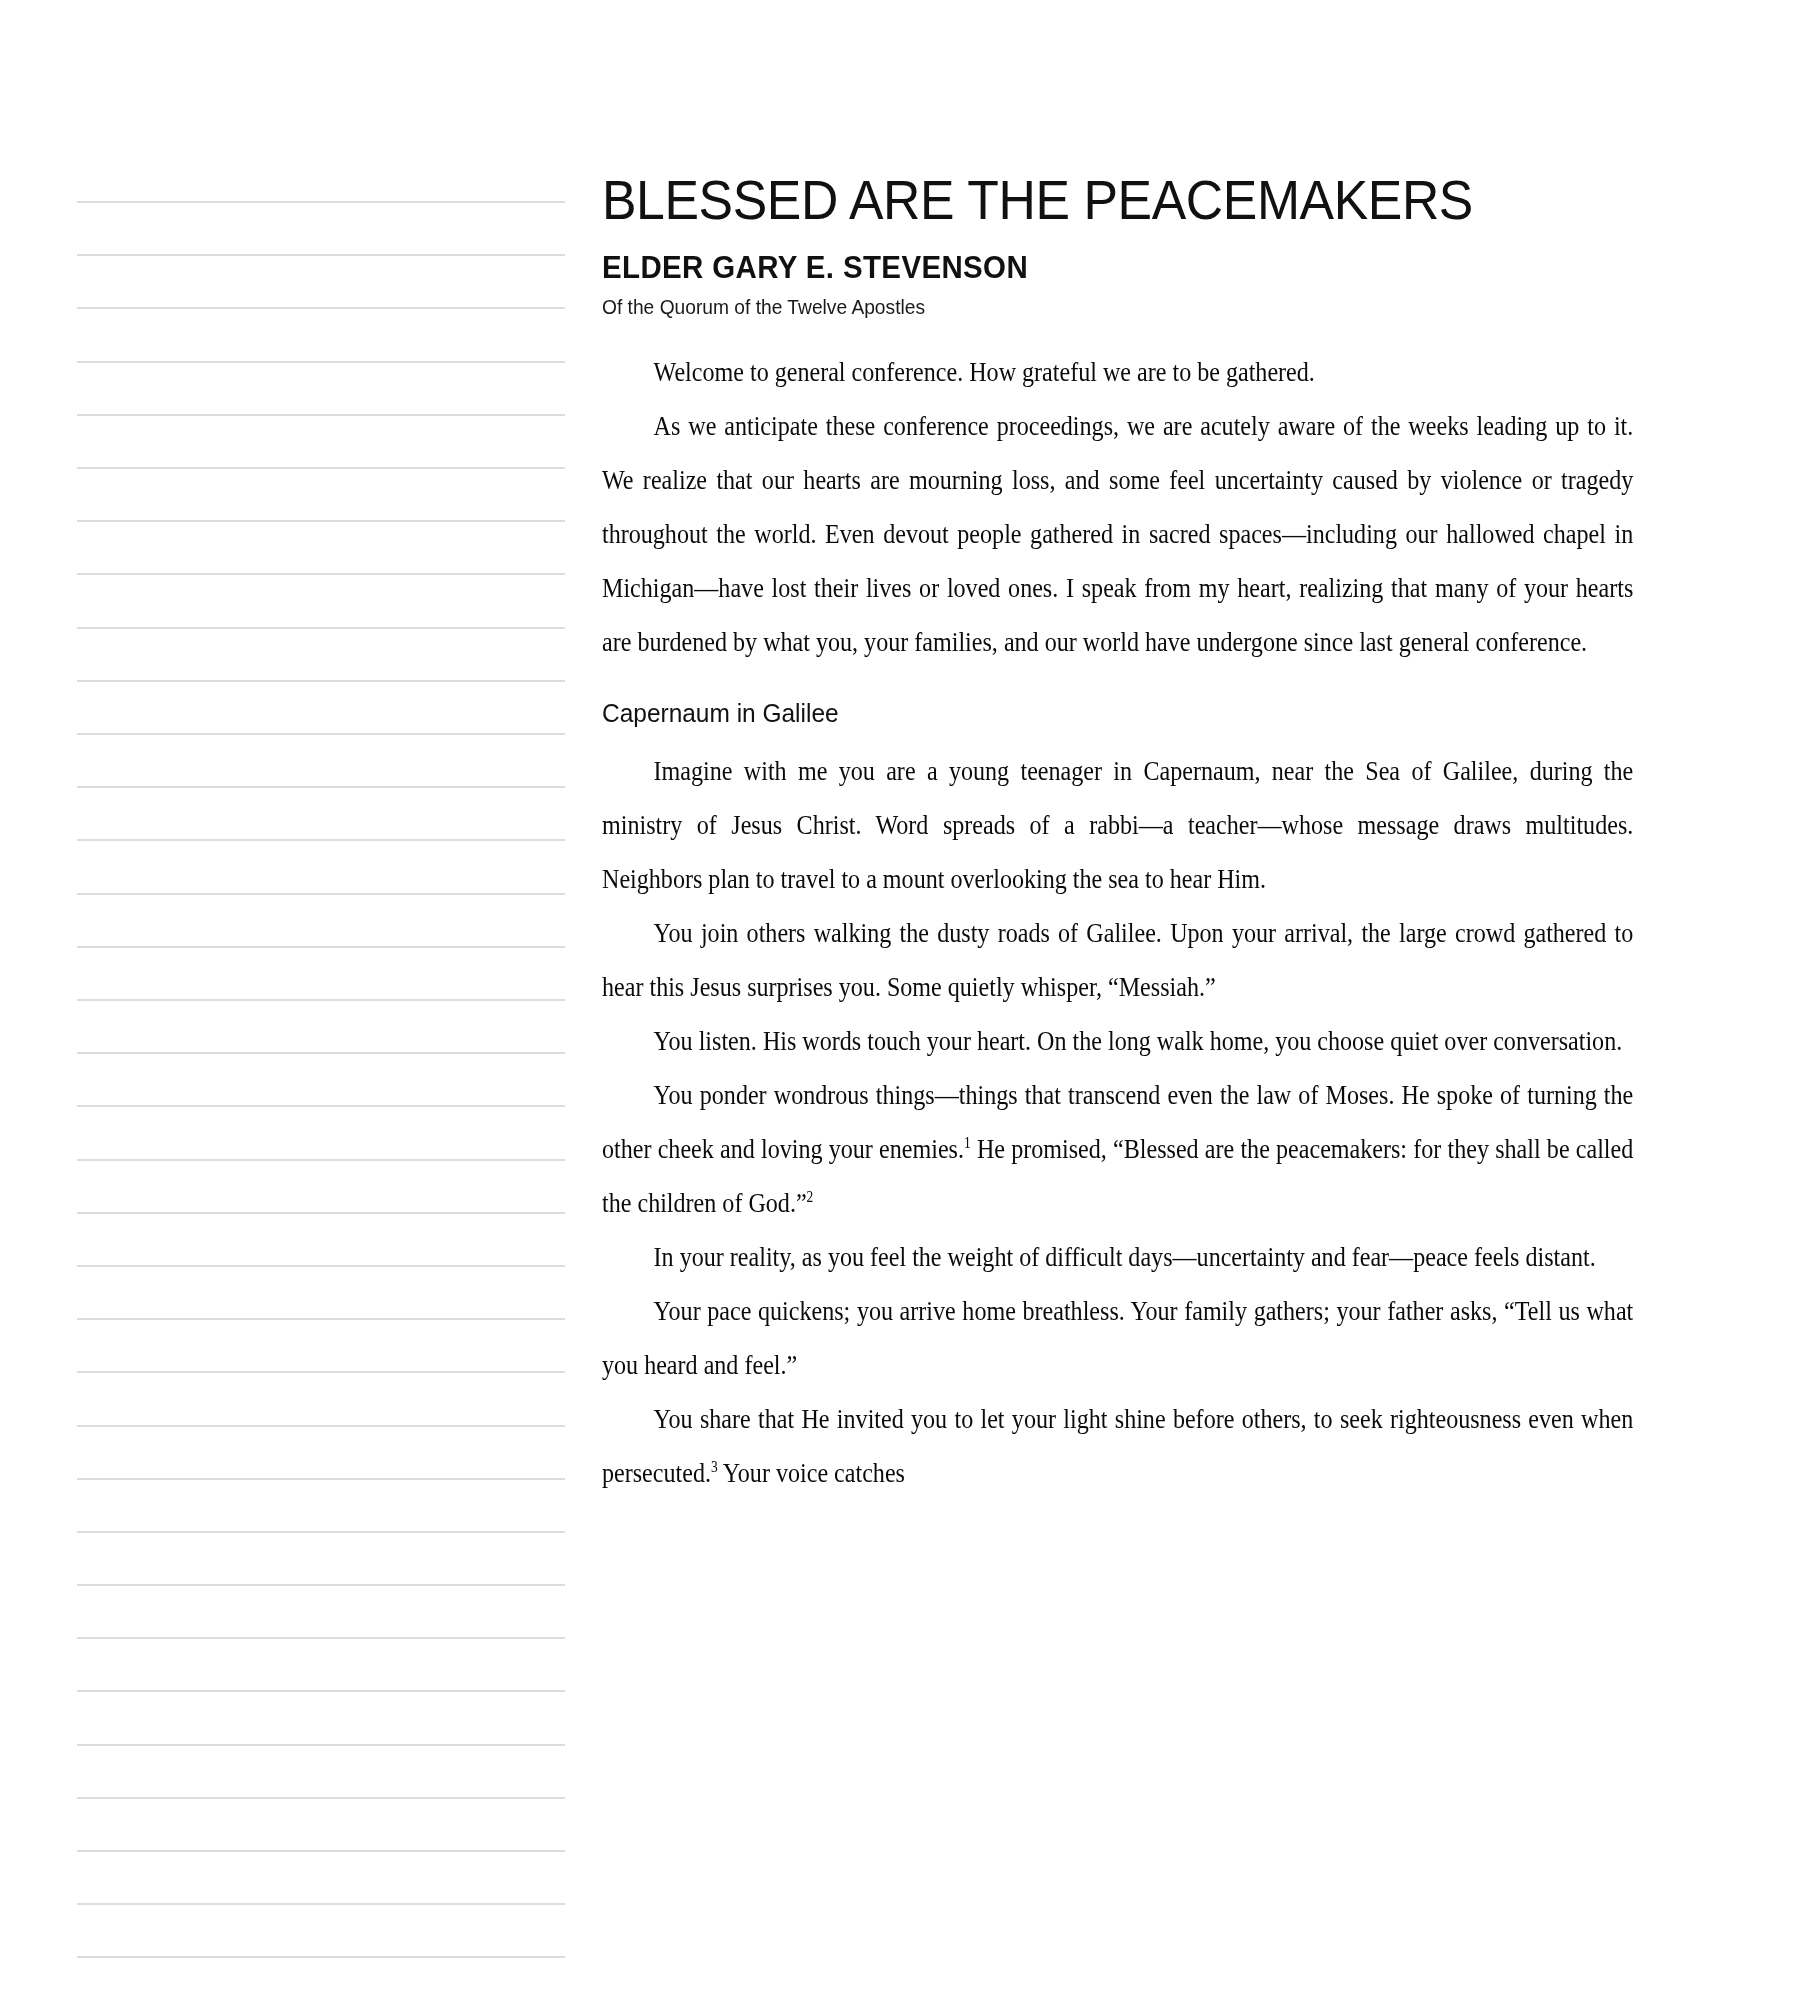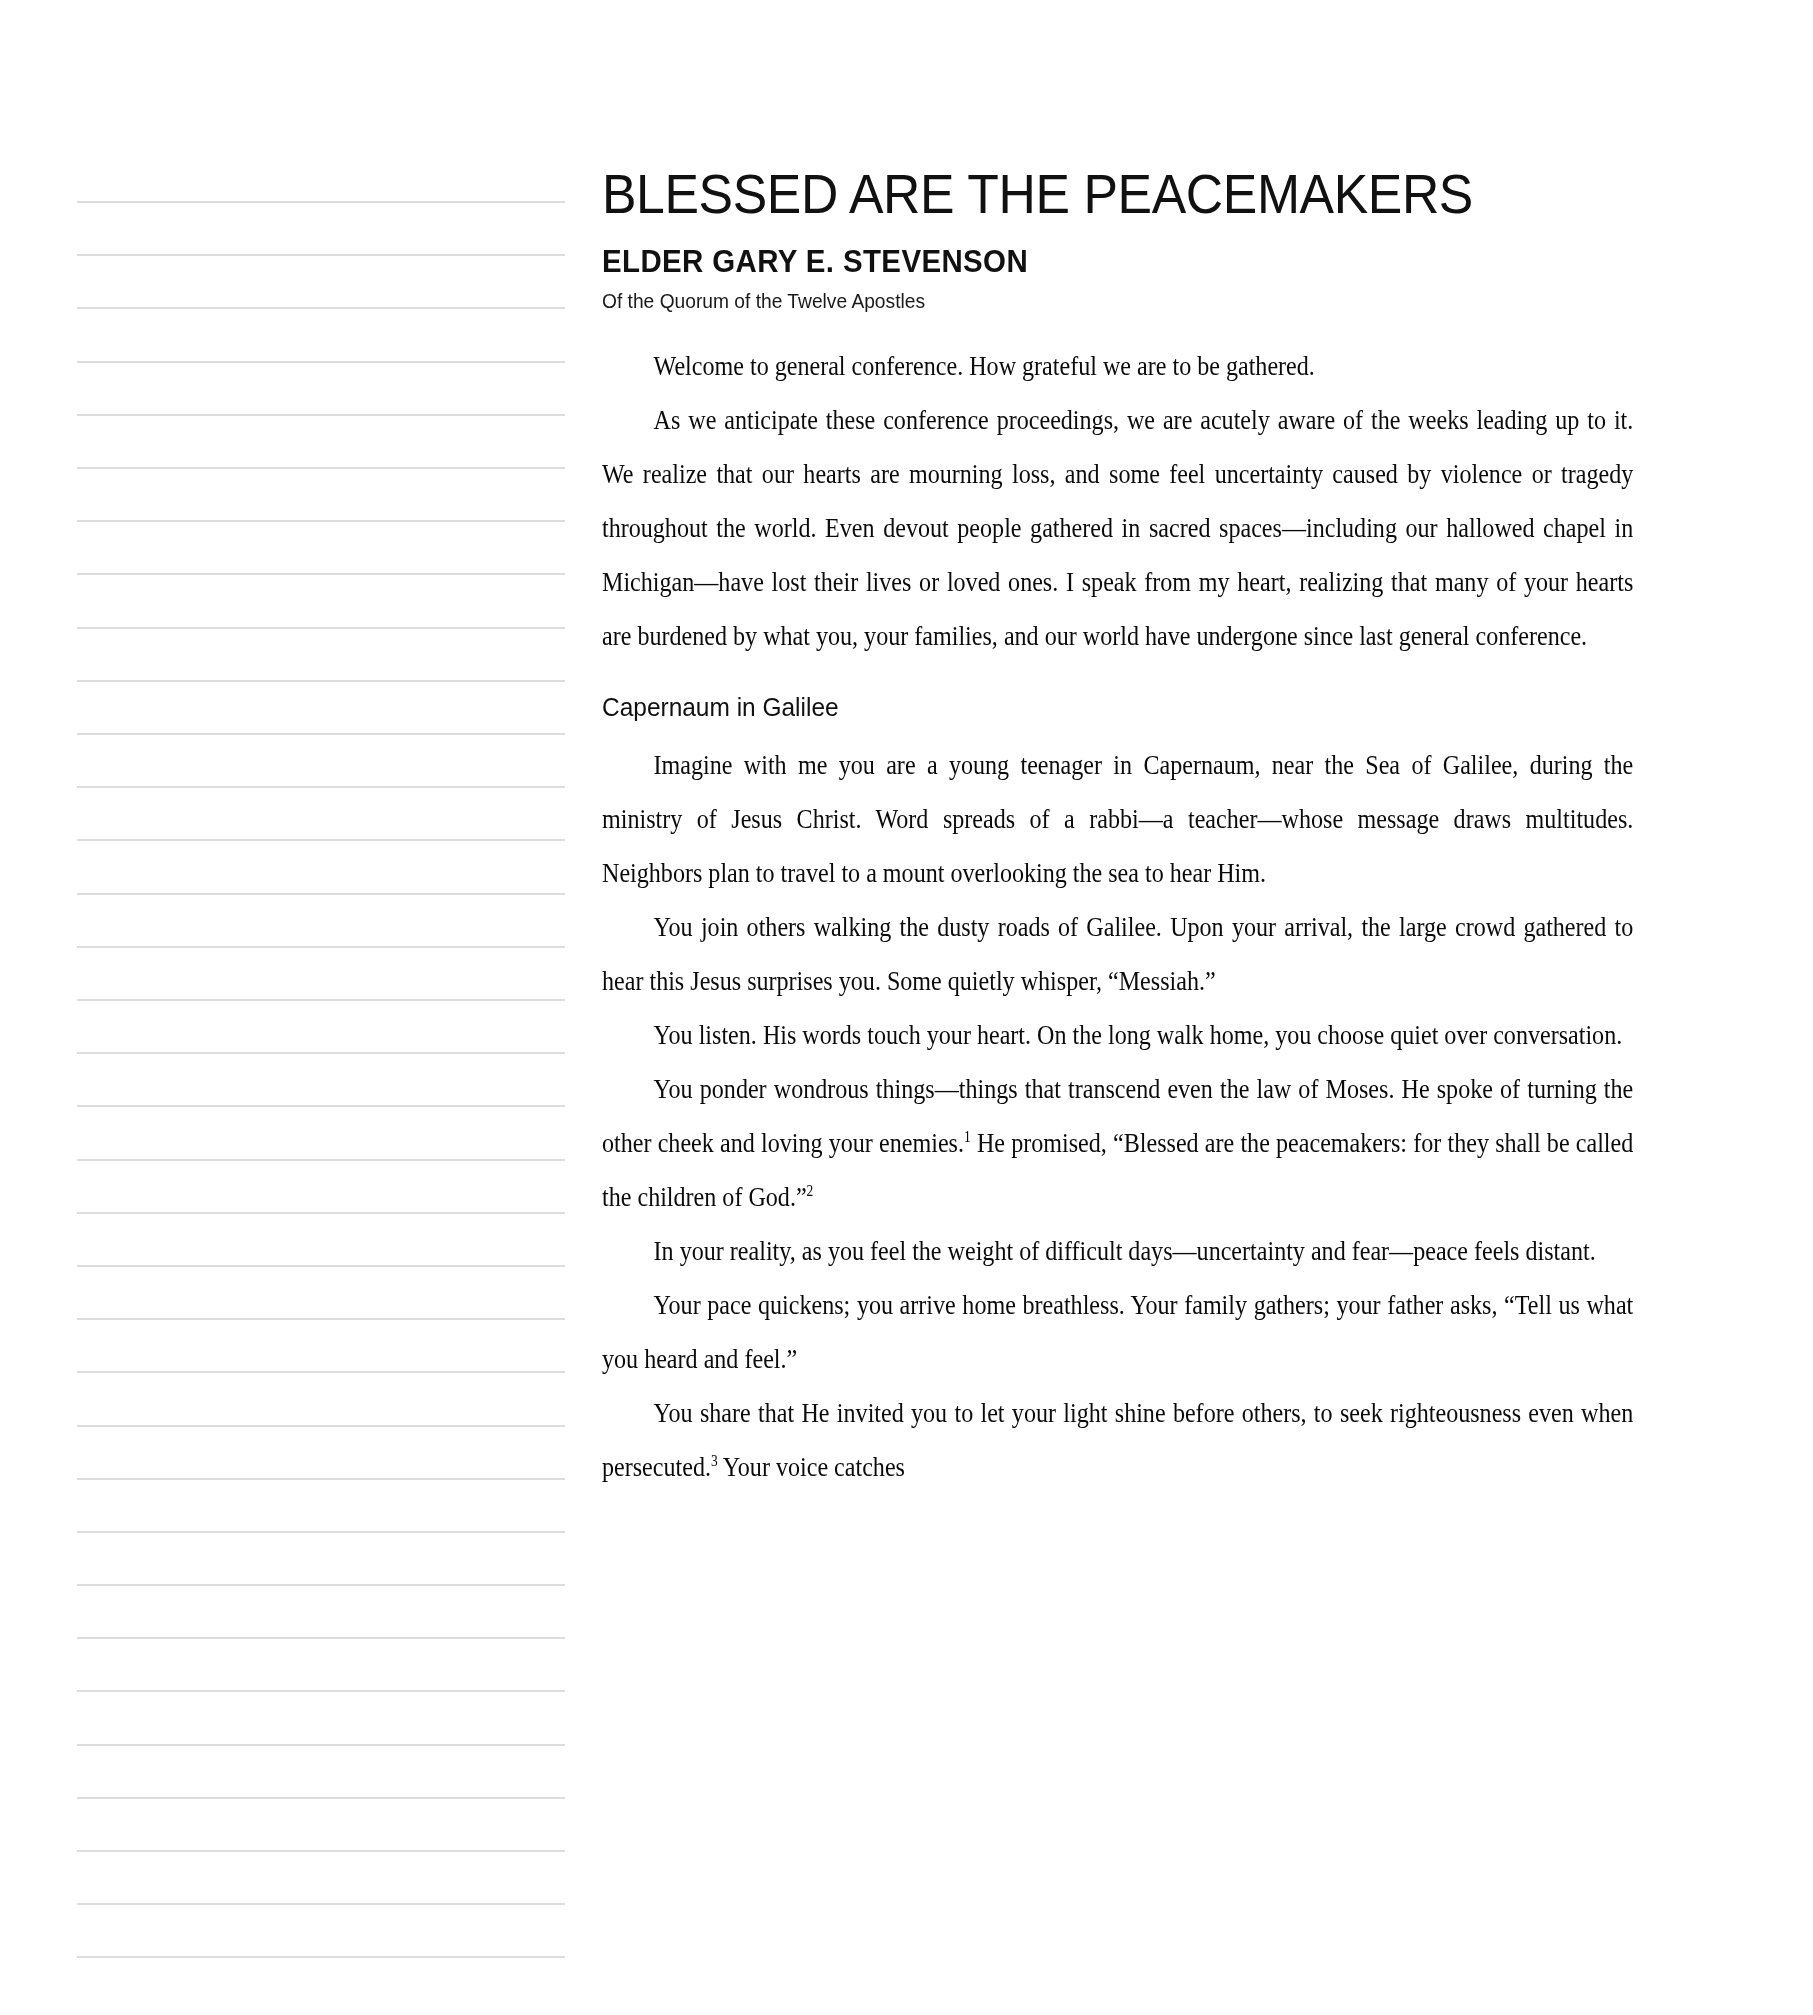--- a/index.html
+++ b/index.html
@@ -30,21 +30,21 @@
     left: 0;
     width: 488px;
     height: 2px;
     background: #dddddd;
   }
 
   
   .content {
     position: absolute;
     left: 602px;
-    top: 6px;
+    top: 12px;
     width: 1032px;
   }
 
   .article-title {
     font-family: "Liberation Sans", sans-serif;
     font-weight: 400;
     font-size: 55px;
     line-height: 1.0;
     letter-spacing: -0.4px;
     color: #111111;

